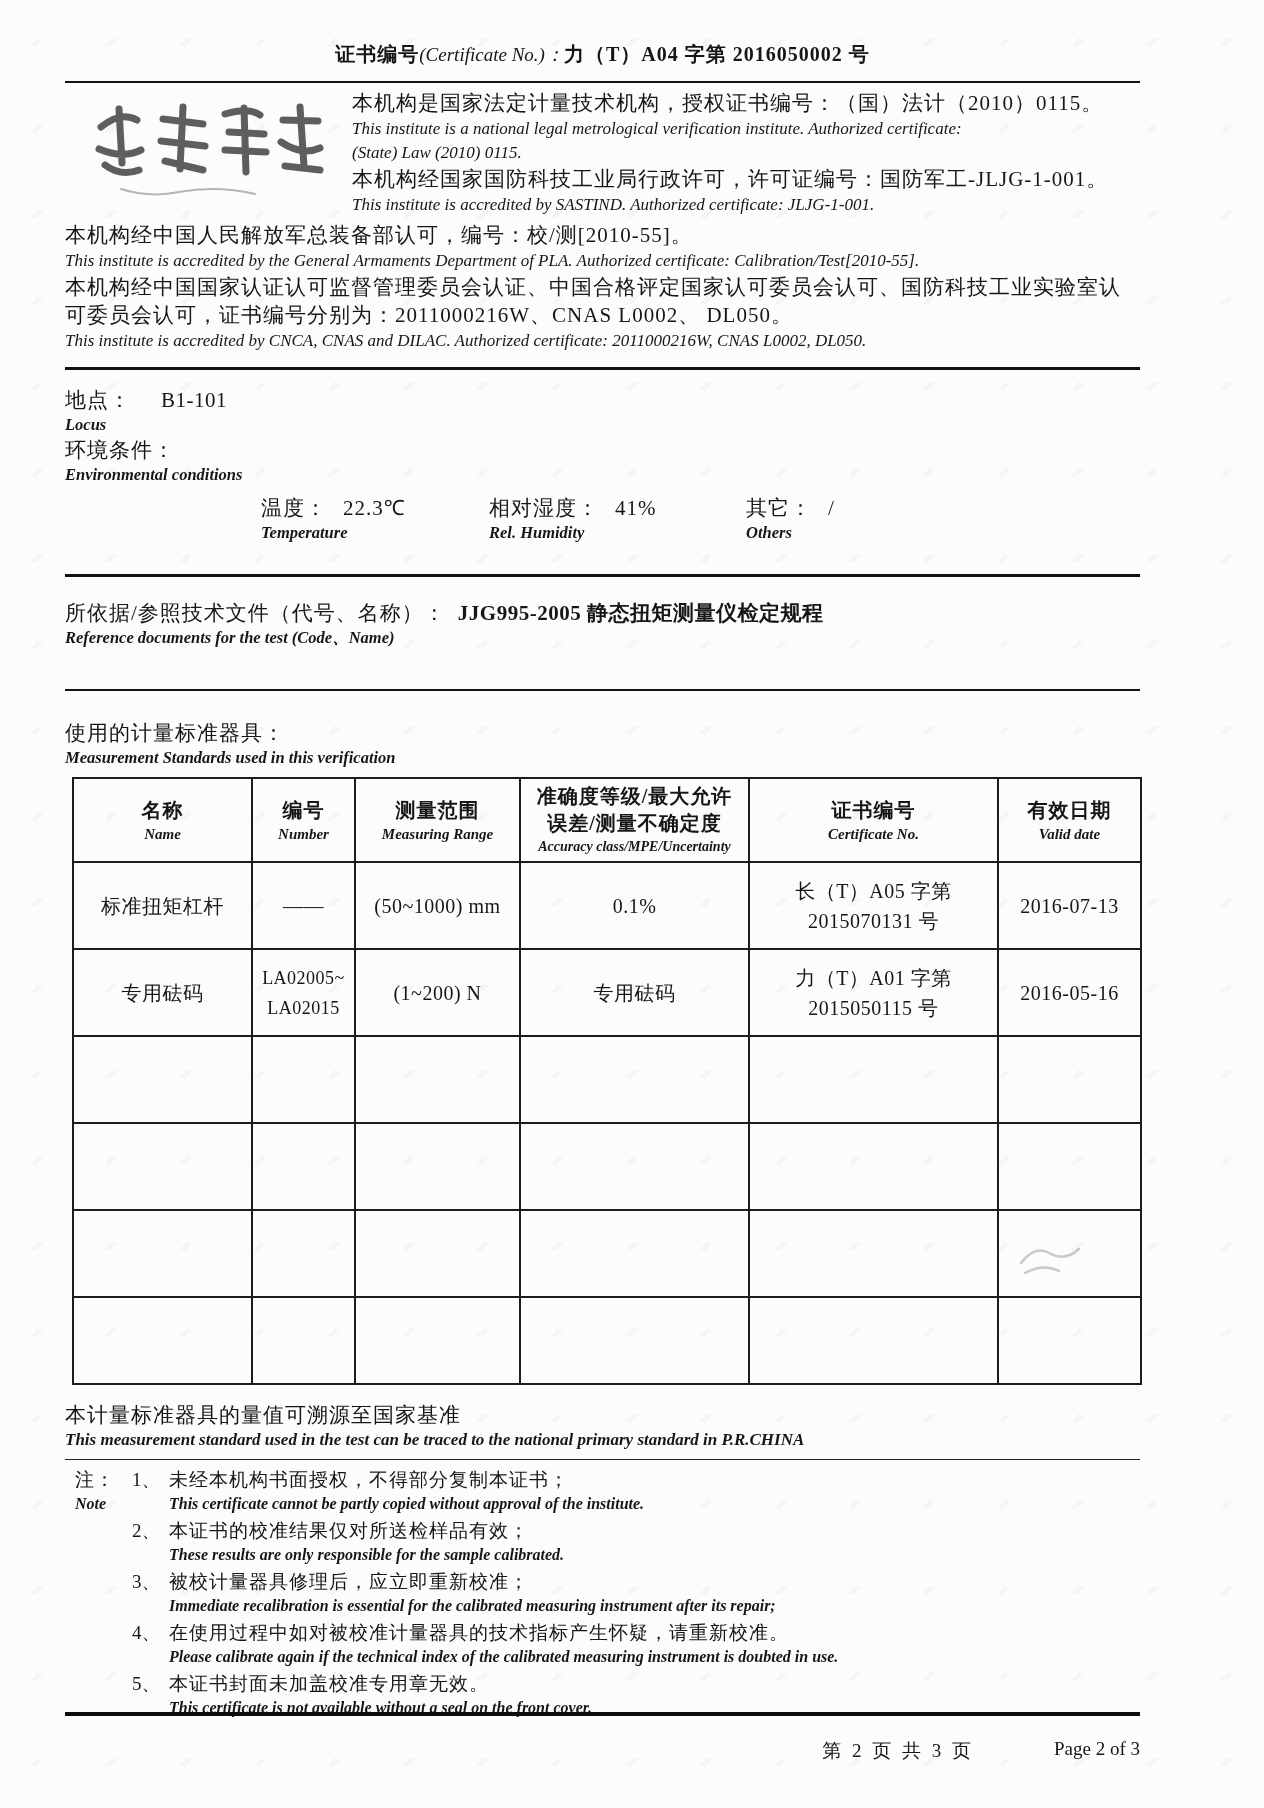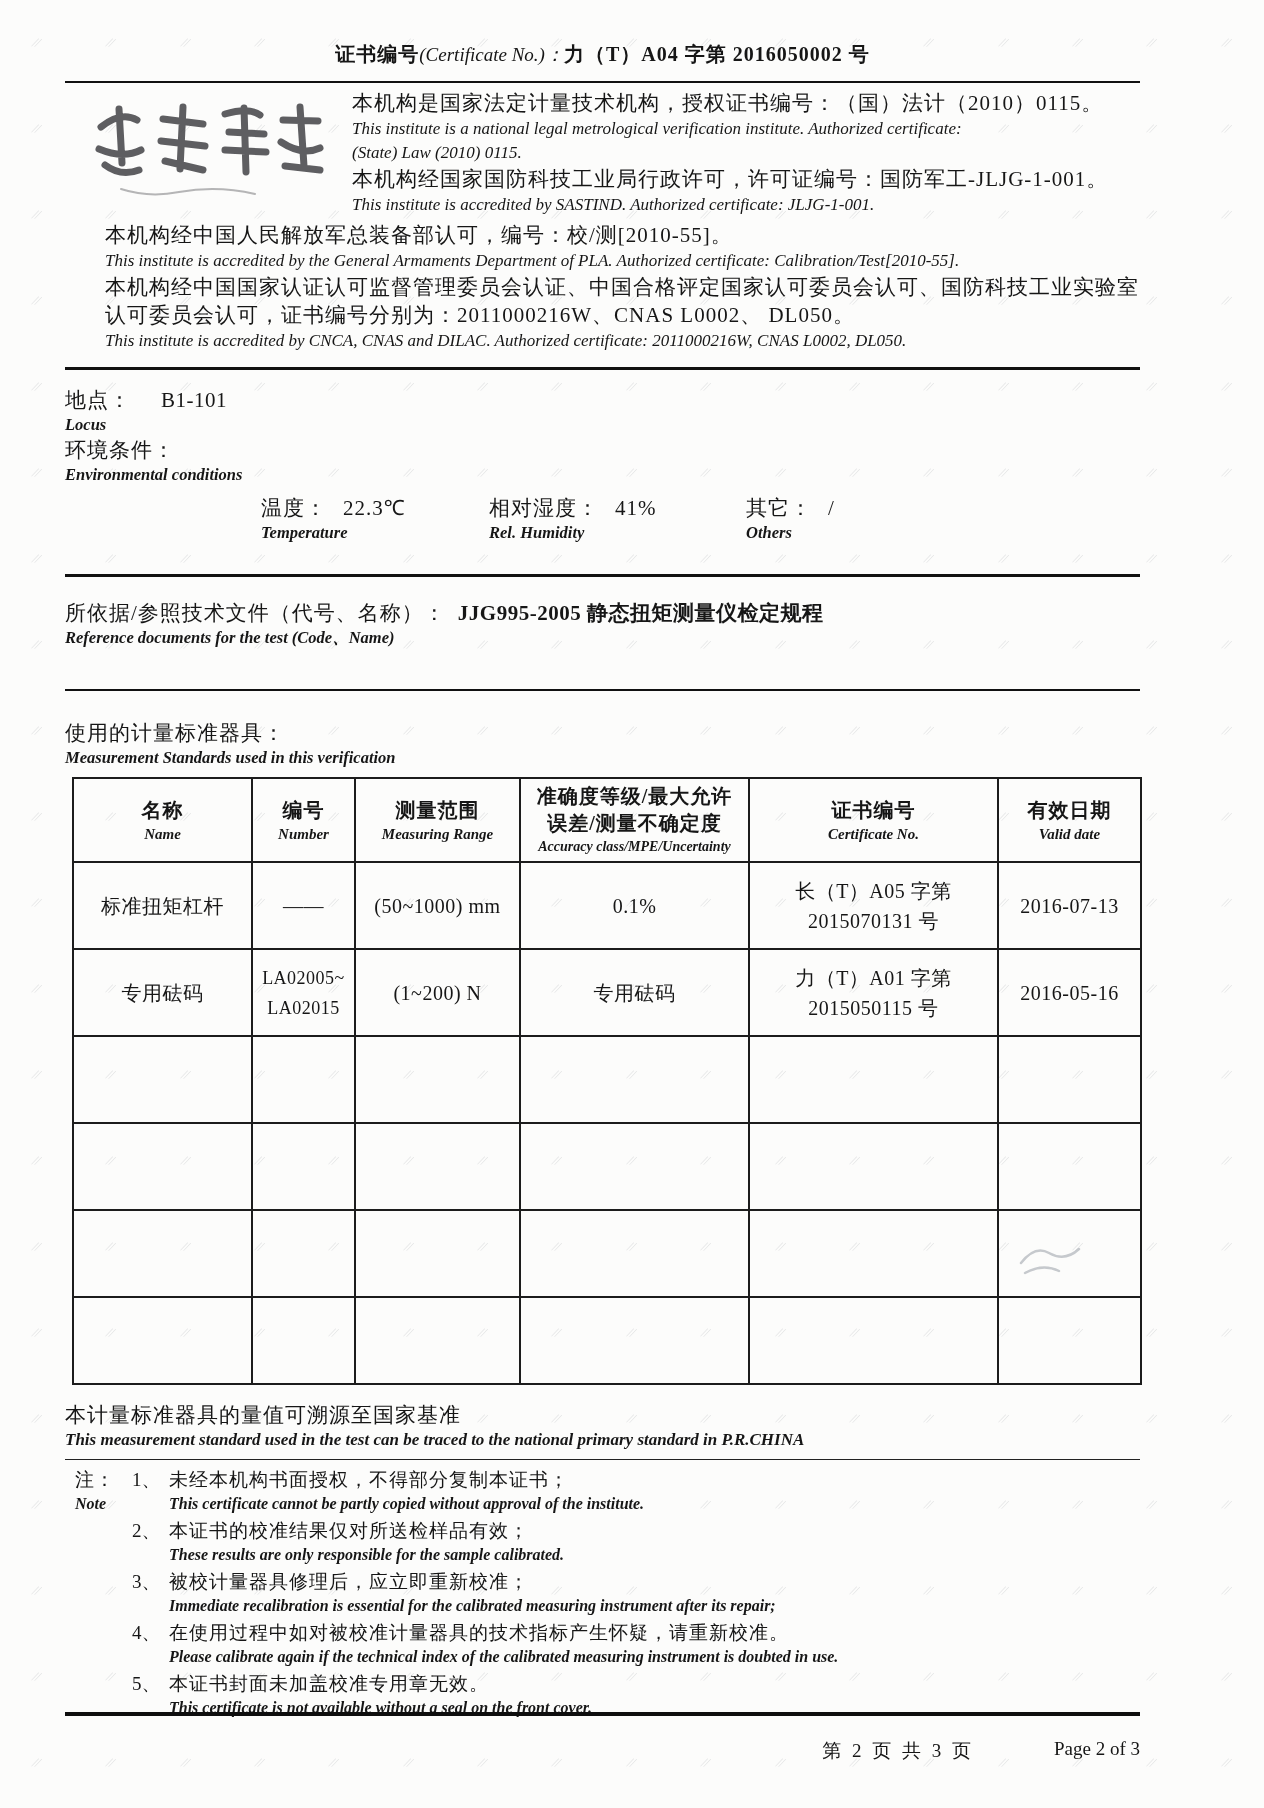--- a/index.html
+++ b/index.html
@@ -42,21 +42,21 @@
 
   .cn-line { font-size:21px; line-height:28px; letter-spacing:1px; }
   .en-line { font-style:italic; font-size:17px; line-height:24px; white-space:pre-line; }
   .en-label { font-style:italic; font-weight:bold; font-size:16.5px; line-height:22px; }
 
   
   .intro { margin-top:6px; }
   .intro-top { display:flex; }
   .seal-col { flex:0 0 287px; width:287px; padding:8px 0 0 22px; }
   .intro-right { flex:1; }
-  .intro-full { margin-top:4px;margin-left:40px; }
+  .intro-full { margin-top:4px; }
   .intro p { margin:0; }
 
   hr { margin:0; border:none; }
   .rule-heavy { border-top:3px solid #111; margin-top:14px; }
   .rule-med   { border-top:2px solid #111; }
   .rule-thin  { border-top:1.5px solid #222; }
 
   
   .locus-sec { margin-top:16px; }
   .inline-val { margin-left:30px; letter-spacing:0.5px; }

